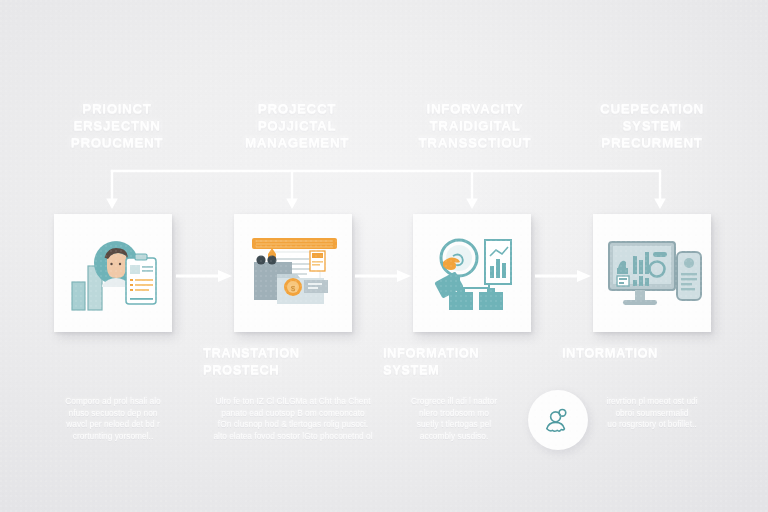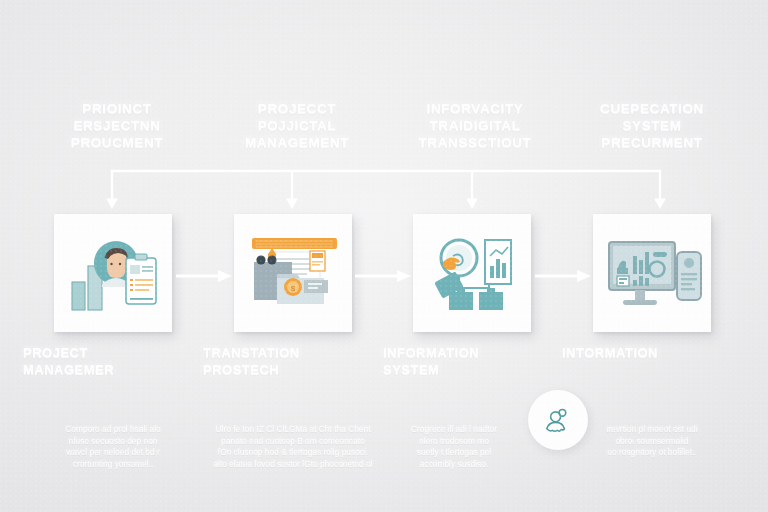--- a/index.html
+++ b/index.html
@@ -133,21 +133,20 @@
   .ctitle.t2 { left: 383px; }
   .ctitle.t3 { left: 562px; }
 
   
   .bodies {
     position: absolute;
     top: 396px;
     left: 0;
     width: 768px;
     height: 60px;
-    margin-top: 28px;
   }
   .cbody {
     position: absolute;
     width: 172px;
     text-align: center;
     font-size: 8.4px;
     line-height: 11.5px;
     color: #ffffff;
     text-shadow:
       0 0 3px rgba(255,255,255,.9),
@@ -379,24 +378,20 @@
       <path d="M0,6.6 L42,6.6 L42,2 L56,8 L42,14 L42,9.4 L0,9.4 Z" fill="#ffffff"></path>
     </svg>
   </div>
   <div class="hArrow a2">
     <svg viewBox="0 0 56 16">
       <path d="M0,6.6 L42,6.6 L42,2 L56,8 L42,14 L42,9.4 L0,9.4 Z" fill="#ffffff"></path>
     </svg>
   </div>
 
   <div class="titles">
-    <div class="ctitle t0">
-      <div>PROJECT</div>
-      <div>MANAGEMER</div>
-    </div>
     <div class="ctitle t1">
       <div>TRANSTATION</div>
       <div>PROSTECH</div>
     </div>
     <div class="ctitle t2">
       <div>INFORMATION</div>
       <div>SYSTEM</div>
     </div>
     <div class="ctitle t3">
       <div>INTORMATION</div>

